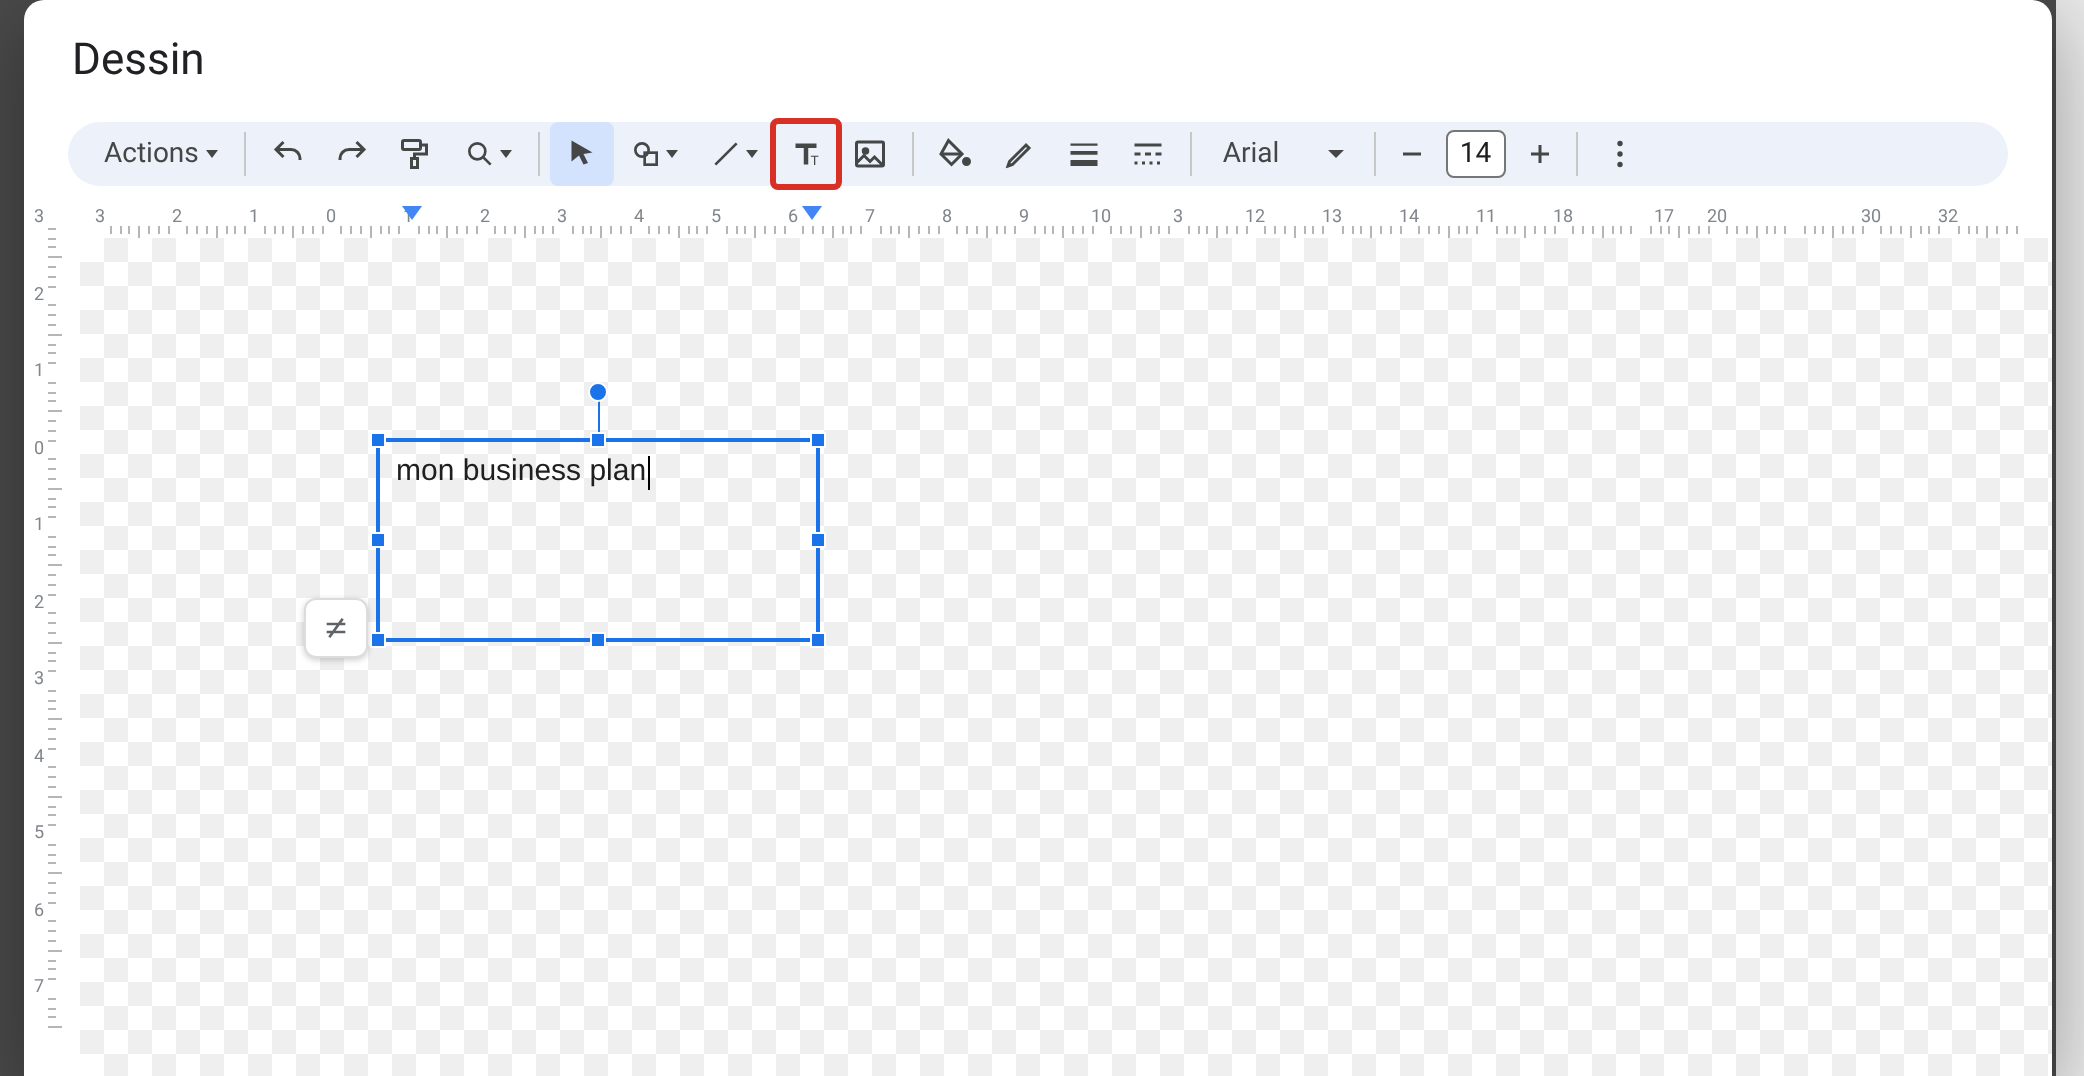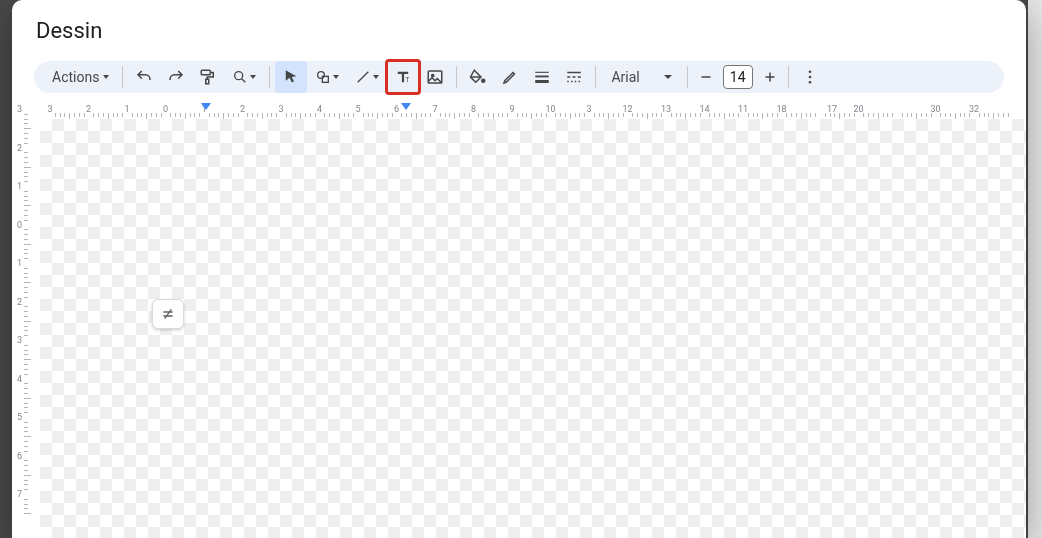--- a/index.html
+++ b/index.html
@@ -680,20 +680,35 @@
         <div class="tick" style="top: 383.375px; left: 12px;"></div>
         <div class="tick" style="top: 388.188px; left: 12px;"></div>
         <div class="lbl" style="top: 393px;">7</div>
         <div class="tick" style="top: 397.812px; left: 12px;"></div>
         <div class="tick" style="top: 402.625px; left: 12px;"></div>
         <div class="tick" style="top: 407.438px; left: 12px;"></div>
         <div class="tick major" style="top: 412.25px; left: 12px;"></div>
       </div>
     <div class="canvas">
 
+      <div class="textbox">
+        <div class="rot-line"></div>
+        <div class="rot-handle"></div>
+        <div class="handle nw"></div>
+        <div class="handle n"></div>
+        <div class="handle ne"></div>
+        <div class="handle w"></div>
+        <div class="handle e"></div>
+        <div class="handle sw"></div>
+        <div class="handle s"></div>
+        <div class="handle se"></div>
+        <div class="txt">
+          <span>mon business plan</span><span class="caret"></span>
+        </div>
+      </div>
 
       <div class="float-btn">
         <svg viewBox="0 0 24 24" fill="none" stroke="currentColor" stroke-width="2" style="width:16px;height:16px">
             <path d="M5 9h14M5 15h14M17 5L7 19"></path>
           </svg>
       </div>
 
     </div>
   </div>
 

